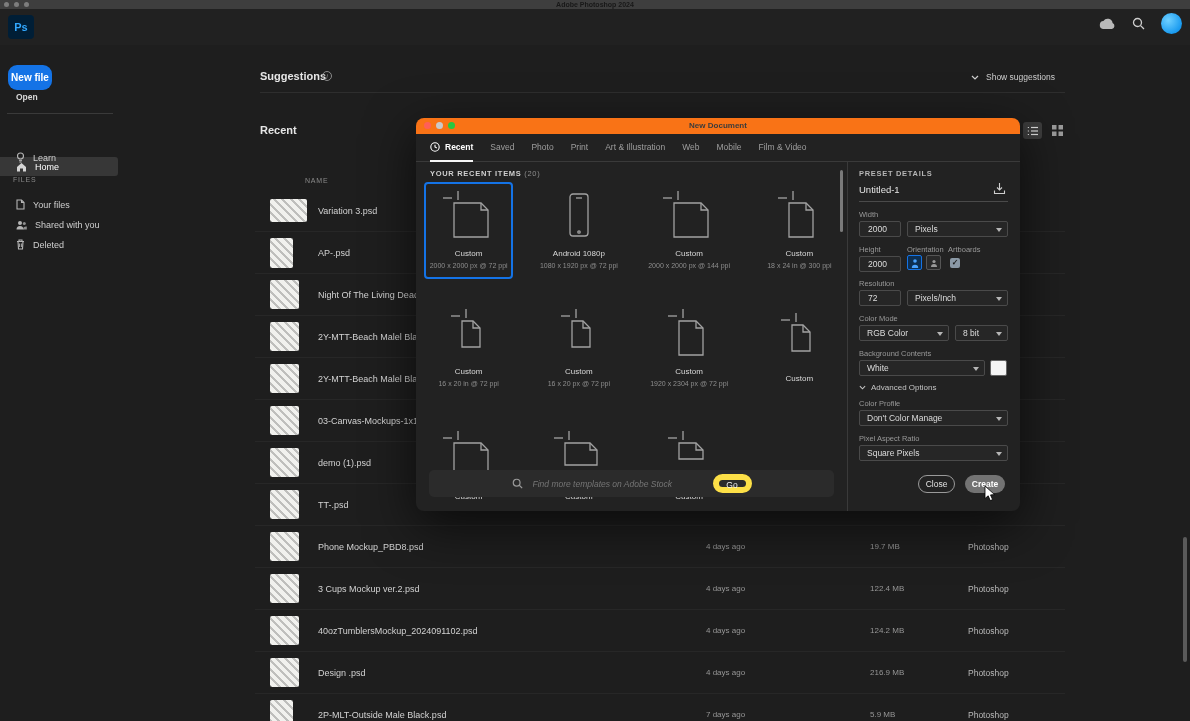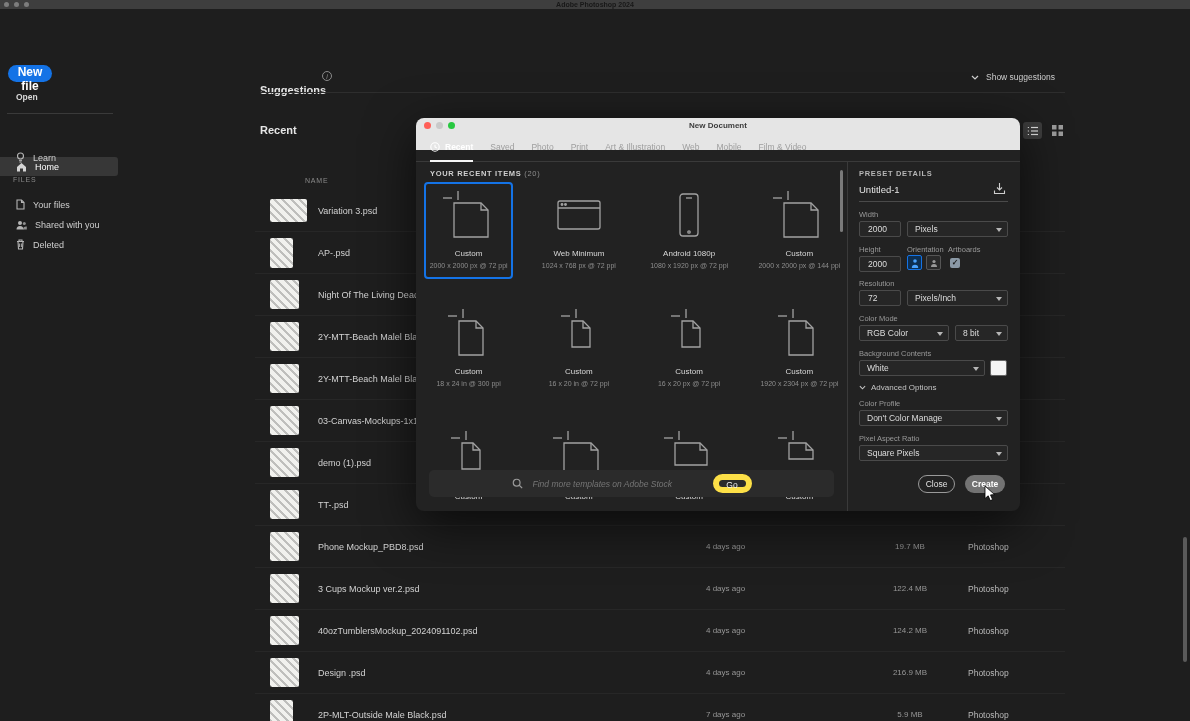--- a/index.html
+++ b/index.html
@@ -12,57 +12,57 @@
   .osdot { width:5px; height:5px; border-radius:50%; background:#7d7d7d; }
   .ostitle { width:100%; text-align:center; font-size:7px; color:#181818; font-weight:bold; line-height:9px; }
 
   
   .appheader { position:absolute; left:0; top:9px; width:1190px; height:36px; background:#212121; }
   .pslogo { position:absolute; left:8px; top:6px; width:26px; height:24px; background:#001e36; border-radius:4px; color:#31a8ff; font-weight:bold; font-size:11px; display:flex; align-items:center; justify-content:center; }
   .hdr-icons { position:absolute; right:8px; top:4px; display:flex; align-items:center; gap:16px; }
   .avatar { width:21px; height:21px; border-radius:50%; background:radial-gradient(circle at 35% 35%, #6fd0ff, #1a9bf0 70%, #0f7fd0); }
 
   
-  .btn-newfile { position:absolute; left:8px; top:65px; width:44px; height:17px; background:#1473e6; color:#fff; border:none; border-radius:9px; font-size:12px; font-weight:bold; cursor:pointer; }
+  .btn-newfile { position:absolute; left:8px; top:65px; width:44px; height:25px; background:#1473e6; color:#fff; border:none; border-radius:9px; font-size:10px; font-weight:bold; cursor:pointer; }
   .btn-open { position:absolute; left:16px; top:92px; background:none; border:none; color:#d8d8d8; font-size:8.5px; font-weight:bold; cursor:pointer; }
   .side-divider { position:absolute; left:7px; top:113px; width:106px; height:1px; background:#3a3a3a; }
   .navitem { position:absolute; left:0; width:118px; height:19px; display:flex; align-items:center; gap:8px; padding-left:16px; font-size:9px; color:#cfcfcf; cursor:pointer; }
   .navitem.active { background:#373737; border-radius:0 3px 3px 0; color:#fff; }
   .sec-label { position:absolute; left:13px; font-size:7px; letter-spacing:0.8px; color:#8a8a8a; }
   .icn { display:inline-flex; align-items:center; justify-content:center; }
 
   
-  .h-suggestions { position:absolute; left:260px; top:84px; font-size:11px; font-weight:bold; color:#e6e6e6;text-align:right; }
+  .h-suggestions { position:absolute; left:260px; top:70px; font-size:11px; font-weight:bold; color:#e6e6e6;text-align:right; }
   .info-circle { position:absolute; left:322px; top:71px; width:10px; height:10px; border:1px solid #8a8a8a; border-radius:50%; color:#8a8a8a; font-size:7px; text-align:center; line-height:9px; font-style:italic; }
   .show-sugg { position:absolute; right:135px; top:72px; display:flex; gap:7px; align-items:center; font-size:8.5px; color:#cfcfcf; cursor:pointer; }
   .divider-h { position:absolute; left:260px; top:92px; width:805px; height:1px; background:#2e2e2e; }
   .h-recent { position:absolute; left:260px; top:124px; font-size:11px; font-weight:bold; color:#e6e6e6; }
   .viewbtns { position:absolute; left:1023px; top:122px; display:flex; gap:6px; }
   .viewbtn { width:19px; height:17px; border-radius:3px; display:flex; align-items:center; justify-content:center; cursor:pointer; }
   .viewbtn.active { background:#3d3d3d; }
   .col-name { position:absolute; left:305px; top:177px; font-size:7px; letter-spacing:0.8px; color:#8a8a8a; }
 
   
   .rows { position:absolute; left:255px; top:190px; width:810px; }
   .frow { position:relative; height:42px; border-bottom:1px solid #272727; display:flex; align-items:center; cursor:pointer; }
   .thumb { position:absolute; left:15px; background:#f1f1ee; border-radius:2px;
            background-image:repeating-linear-gradient(45deg, rgba(60,60,60,.28) 0 2px, transparent 2px 6px); }
   .t-square { width:29px; height:29px; }
   .t-wide { width:37px; height:23px; }
   .t-portrait { width:23px; height:30px; }
   .fname { position:absolute; left:63px; font-size:9px; color:#d2d2d2; white-space:nowrap; }
   .fdate { position:absolute; left:451px; font-size:8px; color:#969696; }
-  .fsize { position:absolute; left:615px; width:80px; text-align:center; font-size:8px; color:#969696; }
+  .fsize { position:absolute; left:615px; width:80px; text-align:left; font-size:8px; color:#969696; }
   .fkind { position:absolute; left:713px; font-size:8.5px; color:#b8b8b8; }
 
   .page-scrollbar { position:absolute; right:3px; top:537px; width:4px; height:125px; background:#5a5a5a; border-radius:2px; }
 
   
   .dialog { position:absolute; left:416px; top:118px; width:604px; height:393px; background:#222222; border-radius:8px; box-shadow:0 14px 50px rgba(0,0,0,.65); }
-  .dlg-titlebar { position:absolute; left:0; top:0; width:604px; height:32px; background:#e5e5e5; border-radius:8px 8px 0 0; }
+  .dlg-titlebar { position:absolute; left:0; top:0; width:604px; height:16px; background:#f97316; border-radius:8px 8px 0 0; }
   .dlg-dots { position:absolute; left:8px; top:4px; display:flex; gap:5px; }
   .dlg-dot { width:7px; height:7px; border-radius:50%; }
   .dlg-title { text-align:center; font-size:8px; font-weight:bold; color:#3c3c3c; line-height:15px; }
   .dlg-tabs { position:absolute; left:0; top:15px; width:604px; height:29px; border-bottom:1px solid #3a3a3a; display:flex; align-items:center; gap:17px; padding-left:14px; }
   .dtab { font-size:8.5px; color:#9e9e9e; cursor:pointer; position:relative; height:29px; display:flex; align-items:center; gap:5px; }
   .dtab.active { color:#fff; font-weight:bold; }
   .dtab.active::after { content:""; position:absolute; left:0; right:0; bottom:0; height:2px; background:#f5f5f5; }
 
   .yri { position:absolute; left:14px; top:51px; font-size:7.5px; font-weight:bold; letter-spacing:0.7px; color:#cfcfcf; }
   .yri .cnt { color:#8d8d8d; font-weight:normal; }
@@ -108,20 +108,37 @@
 
   <div class="osbar">
     <div class="osdots">
       <div class="osdot"></div>
       <div class="osdot"></div>
       <div class="osdot"></div>
     </div>
     <div class="ostitle">Adobe Photoshop 2024</div>
   </div>
 
+  <div class="appheader">
+    <div class="pslogo">Ps</div>
+    <div class="hdr-icons">
+      <span class="icn">
+        <svg width="18" height="12" viewBox="0 0 18 12">
+            <path d="M5 11 A4 4 0 0 1 5.4 3.1 A5 5 0 0 1 14.6 5 A3.2 3.2 0 0 1 14 11 Z" fill="#b9b9b9"></path>
+          </svg>
+      </span>
+      <span class="icn">
+        <svg width="13" height="13" viewBox="0 0 13 13">
+            <circle cx="5.5" cy="5.5" r="4" fill="none" stroke="#cfcfcf" stroke-width="1.3"></circle>
+            <line x1="8.6" y1="8.6" x2="12" y2="12" stroke="#cfcfcf" stroke-width="1.3"></line>
+          </svg>
+      </span>
+      <div class="avatar"></div>
+    </div>
+  </div>
 
   <button class="btn-newfile">New file</button>
   <button class="btn-open">Open</button>
   <div class="side-divider"></div>
   <div id="side-nav">
       <div class="navitem active" style="top: 121px; margin-top: 36px;">
         <span class="icn">
           <svg width="11" height="10" viewBox="0 0 11 10">
             <path d="M1 5 L5.5 1 L10 5 V9.5 H7 V6.5 H4 V9.5 H1 Z" fill="#d5d5d5"></path>
           </svg>
@@ -364,34 +381,20 @@
                 <path d="M11 16 H38 L45 23 V50 H11 Z"></path>
                 <path d="M38 16 V23 H45"></path>
               </g>
             </svg>
           </div>
           <div class="tname">Custom</div>
           <div class="tdims">2000 x 2000 px @ 72 ppi</div>
         </div>
         <div class="tile">
           <div class="ticon">
-            <svg width="48" height="34" viewBox="0 0 48 34">
-              <g stroke="#a2a2a2" stroke-width="1.3" fill="none">
-                <rect x="3" y="3" width="42" height="28" rx="2"></rect>
-                <line x1="3" y1="10" x2="45" y2="10"></line>
-                <circle cx="7" cy="6.5" r="0.8" fill="#a2a2a2"></circle>
-                <circle cx="10.5" cy="6.5" r="0.8" fill="#a2a2a2"></circle>
-              </g>
-            </svg>
-          </div>
-          <div class="tname">Web Minimum</div>
-          <div class="tdims">1024 x 768 px @ 72 ppi</div>
-        </div>
-        <div class="tile">
-          <div class="ticon">
             <svg width="24" height="46" viewBox="0 0 24 46">
               <g stroke="#a2a2a2" stroke-width="1.3" fill="none">
                 <rect x="3" y="2" width="18" height="42" rx="3"></rect>
                 <line x1="9" y1="6" x2="15" y2="6"></line>
                 <circle cx="12" cy="40" r="1.2"></circle>
               </g>
             </svg>
           </div>
           <div class="tname">Android 1080p</div>
           <div class="tdims">1080 x 1920 px @ 72 ppi</div>

